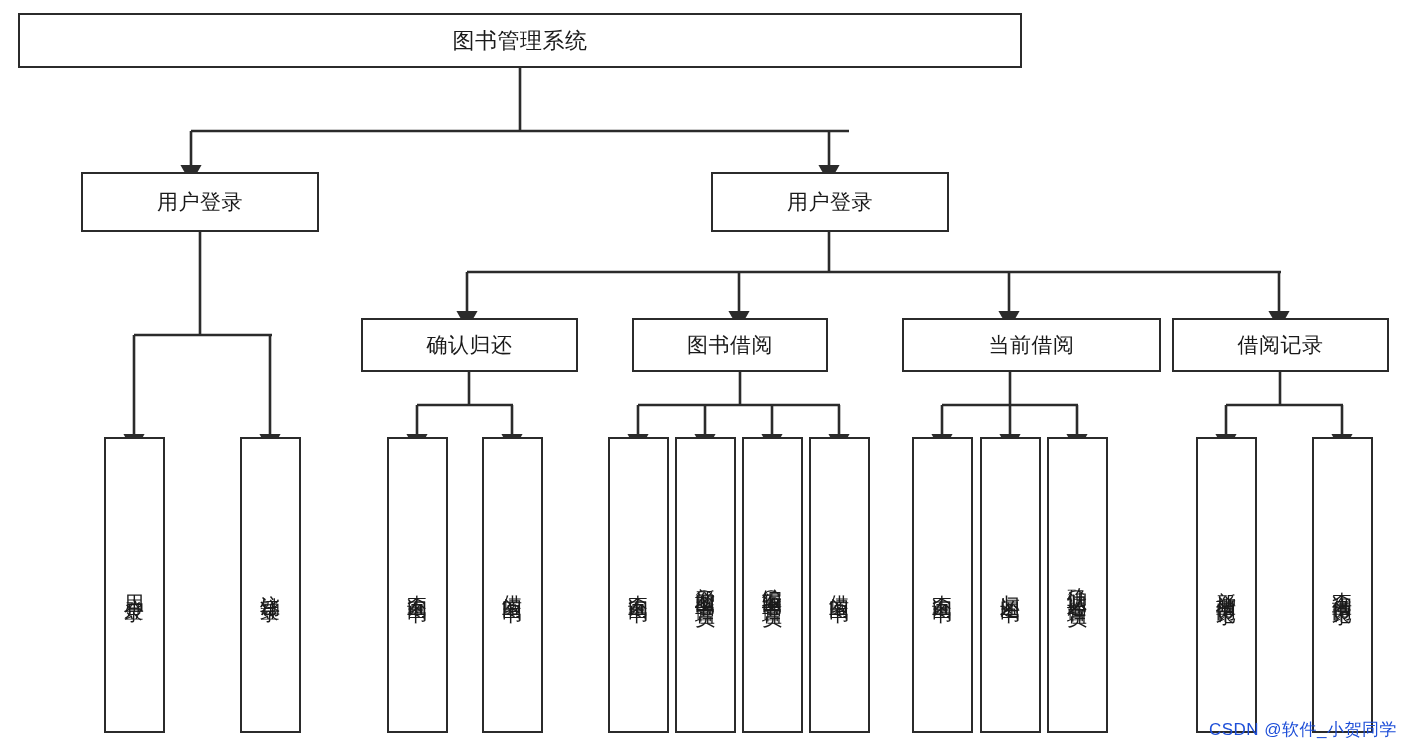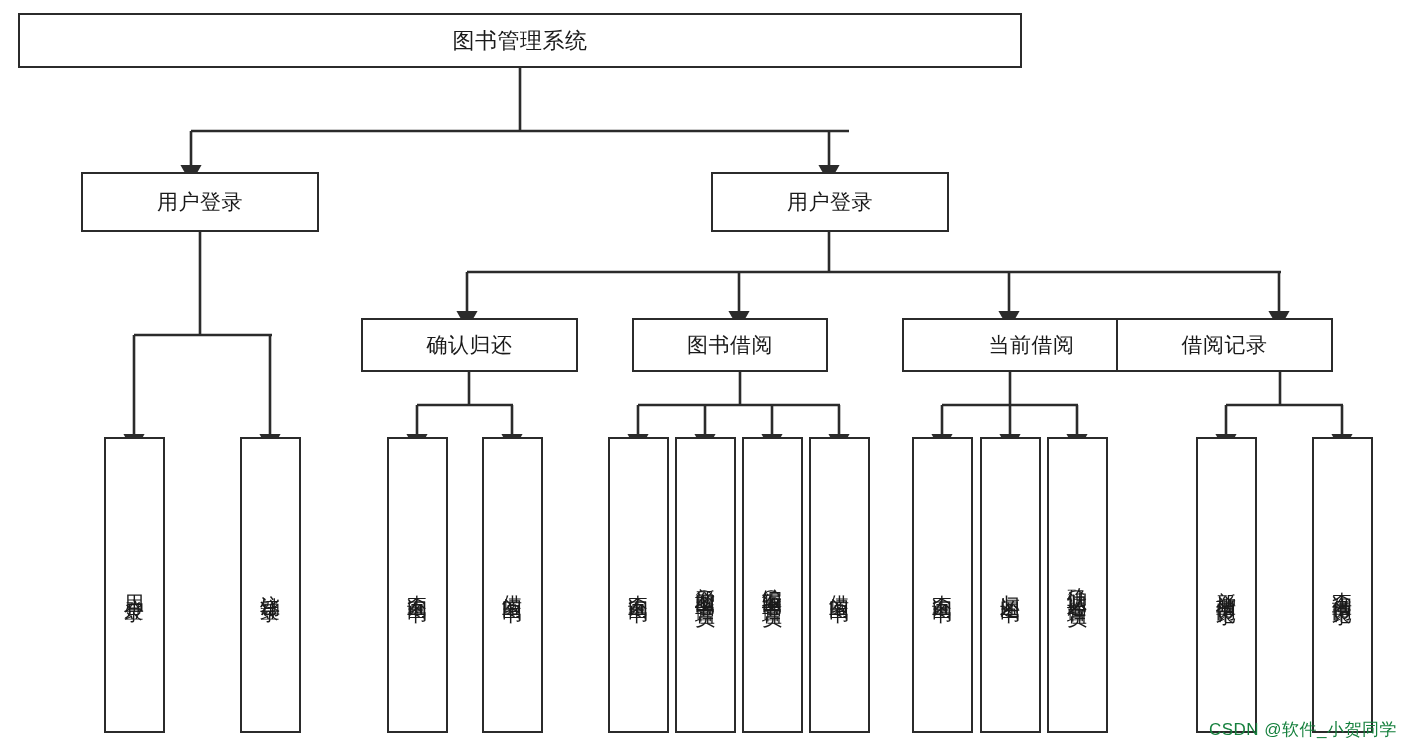--- a/index.html
+++ b/index.html
@@ -63,21 +63,21 @@
     line-height: 1.0;
     letter-spacing: 3px;
     white-space: nowrap;
     text-align: center;
   }
   .watermark {
     position: absolute;
     right: 8px;
     bottom: 6px;
     font-size: 17px;
-    color: #15803d;
+    color: #1d4ed8;
     letter-spacing: 0.5px;
     z-index: 5;
     white-space: nowrap;
     user-select: none;
   }
 </style>
 </head>
 <body>
 
 <div id="diagram-root">
@@ -149,21 +149,21 @@
   </div>
 
   <div class="node horiz" style="left:632px; top:318px; width:196px; height:54px;">
     <span class="label">图书借阅</span>
   </div>
 
   <div class="node horiz" style="left:902px; top:318px; width:259px; height:54px;">
     <span class="label">当前借阅</span>
   </div>
 
-  <div class="node horiz" style="left:1116px; top:318px; width:217px; height:54px;">
+  <div class="node horiz" style="left:1172px; top:318px; width:217px; height:54px;">
     <span class="label">借阅记录</span>
   </div>
 
   <div class="node vert" style="left:104px; top:437px; width:61px; height:296px;">
     <span class="label">用户登录</span>
   </div>
 
   <div class="node vert" style="left:240px; top:437px; width:61px; height:296px;">
     <span class="label">注销登录</span>
   </div>

